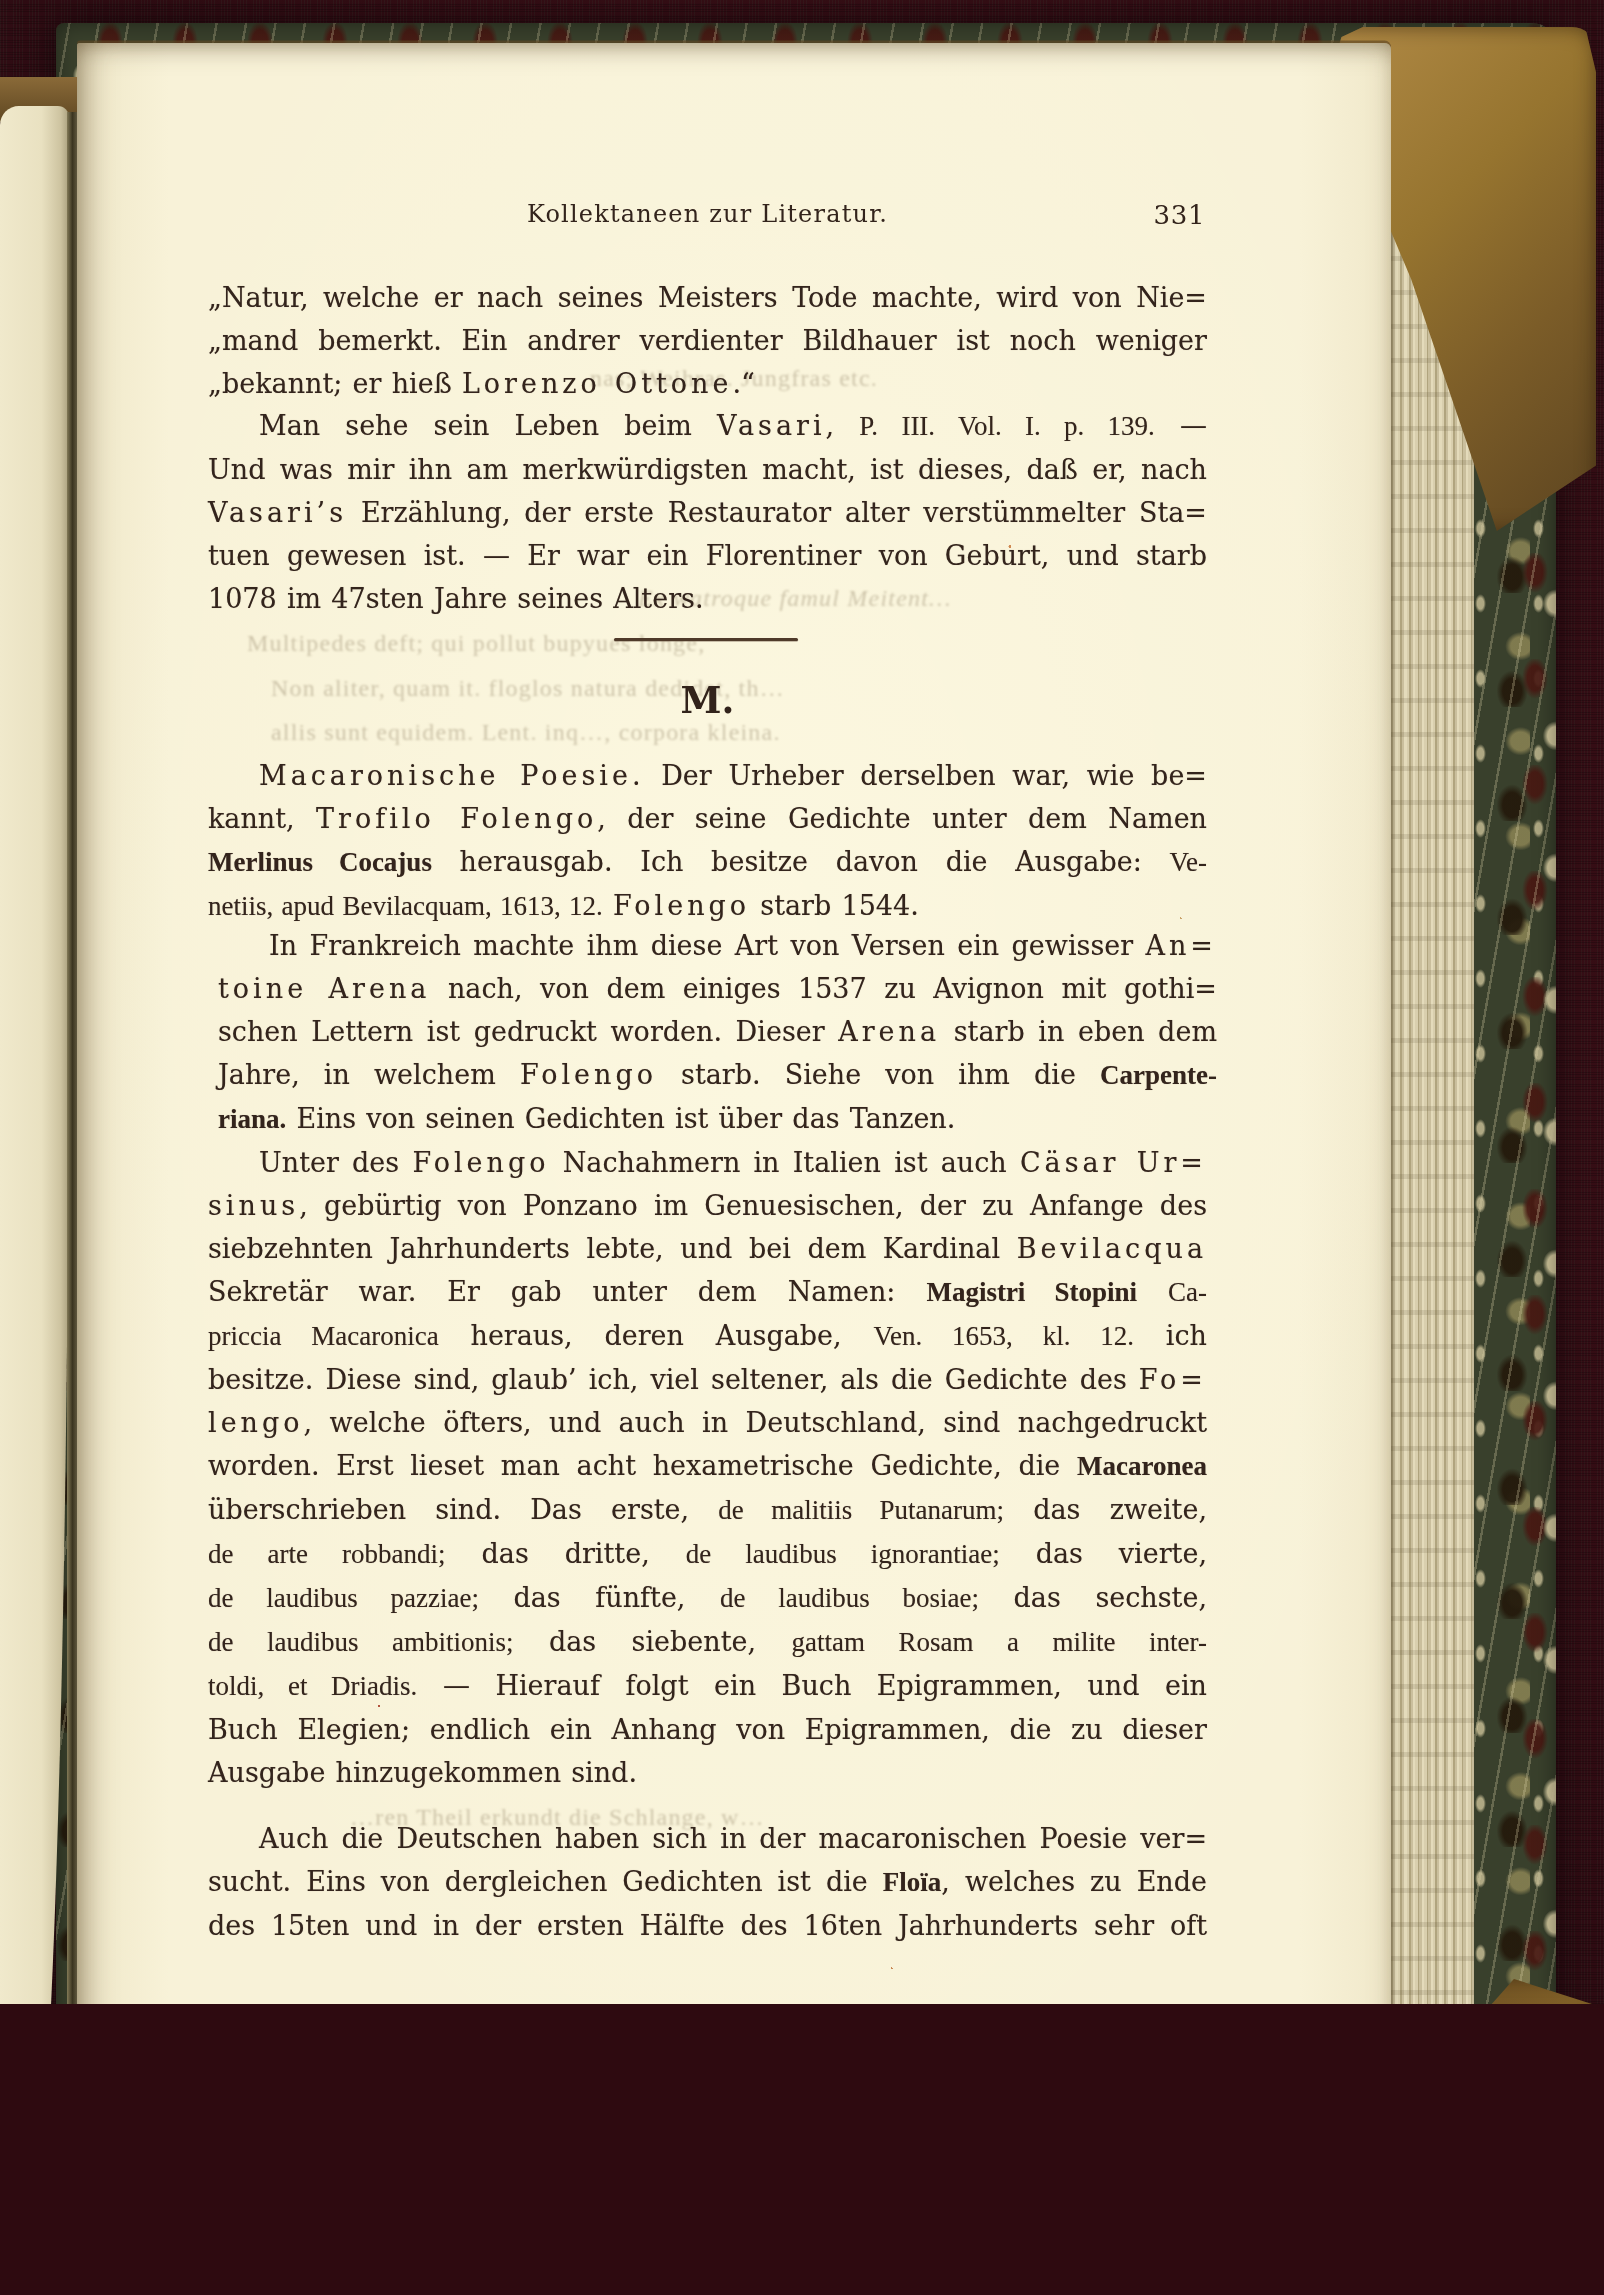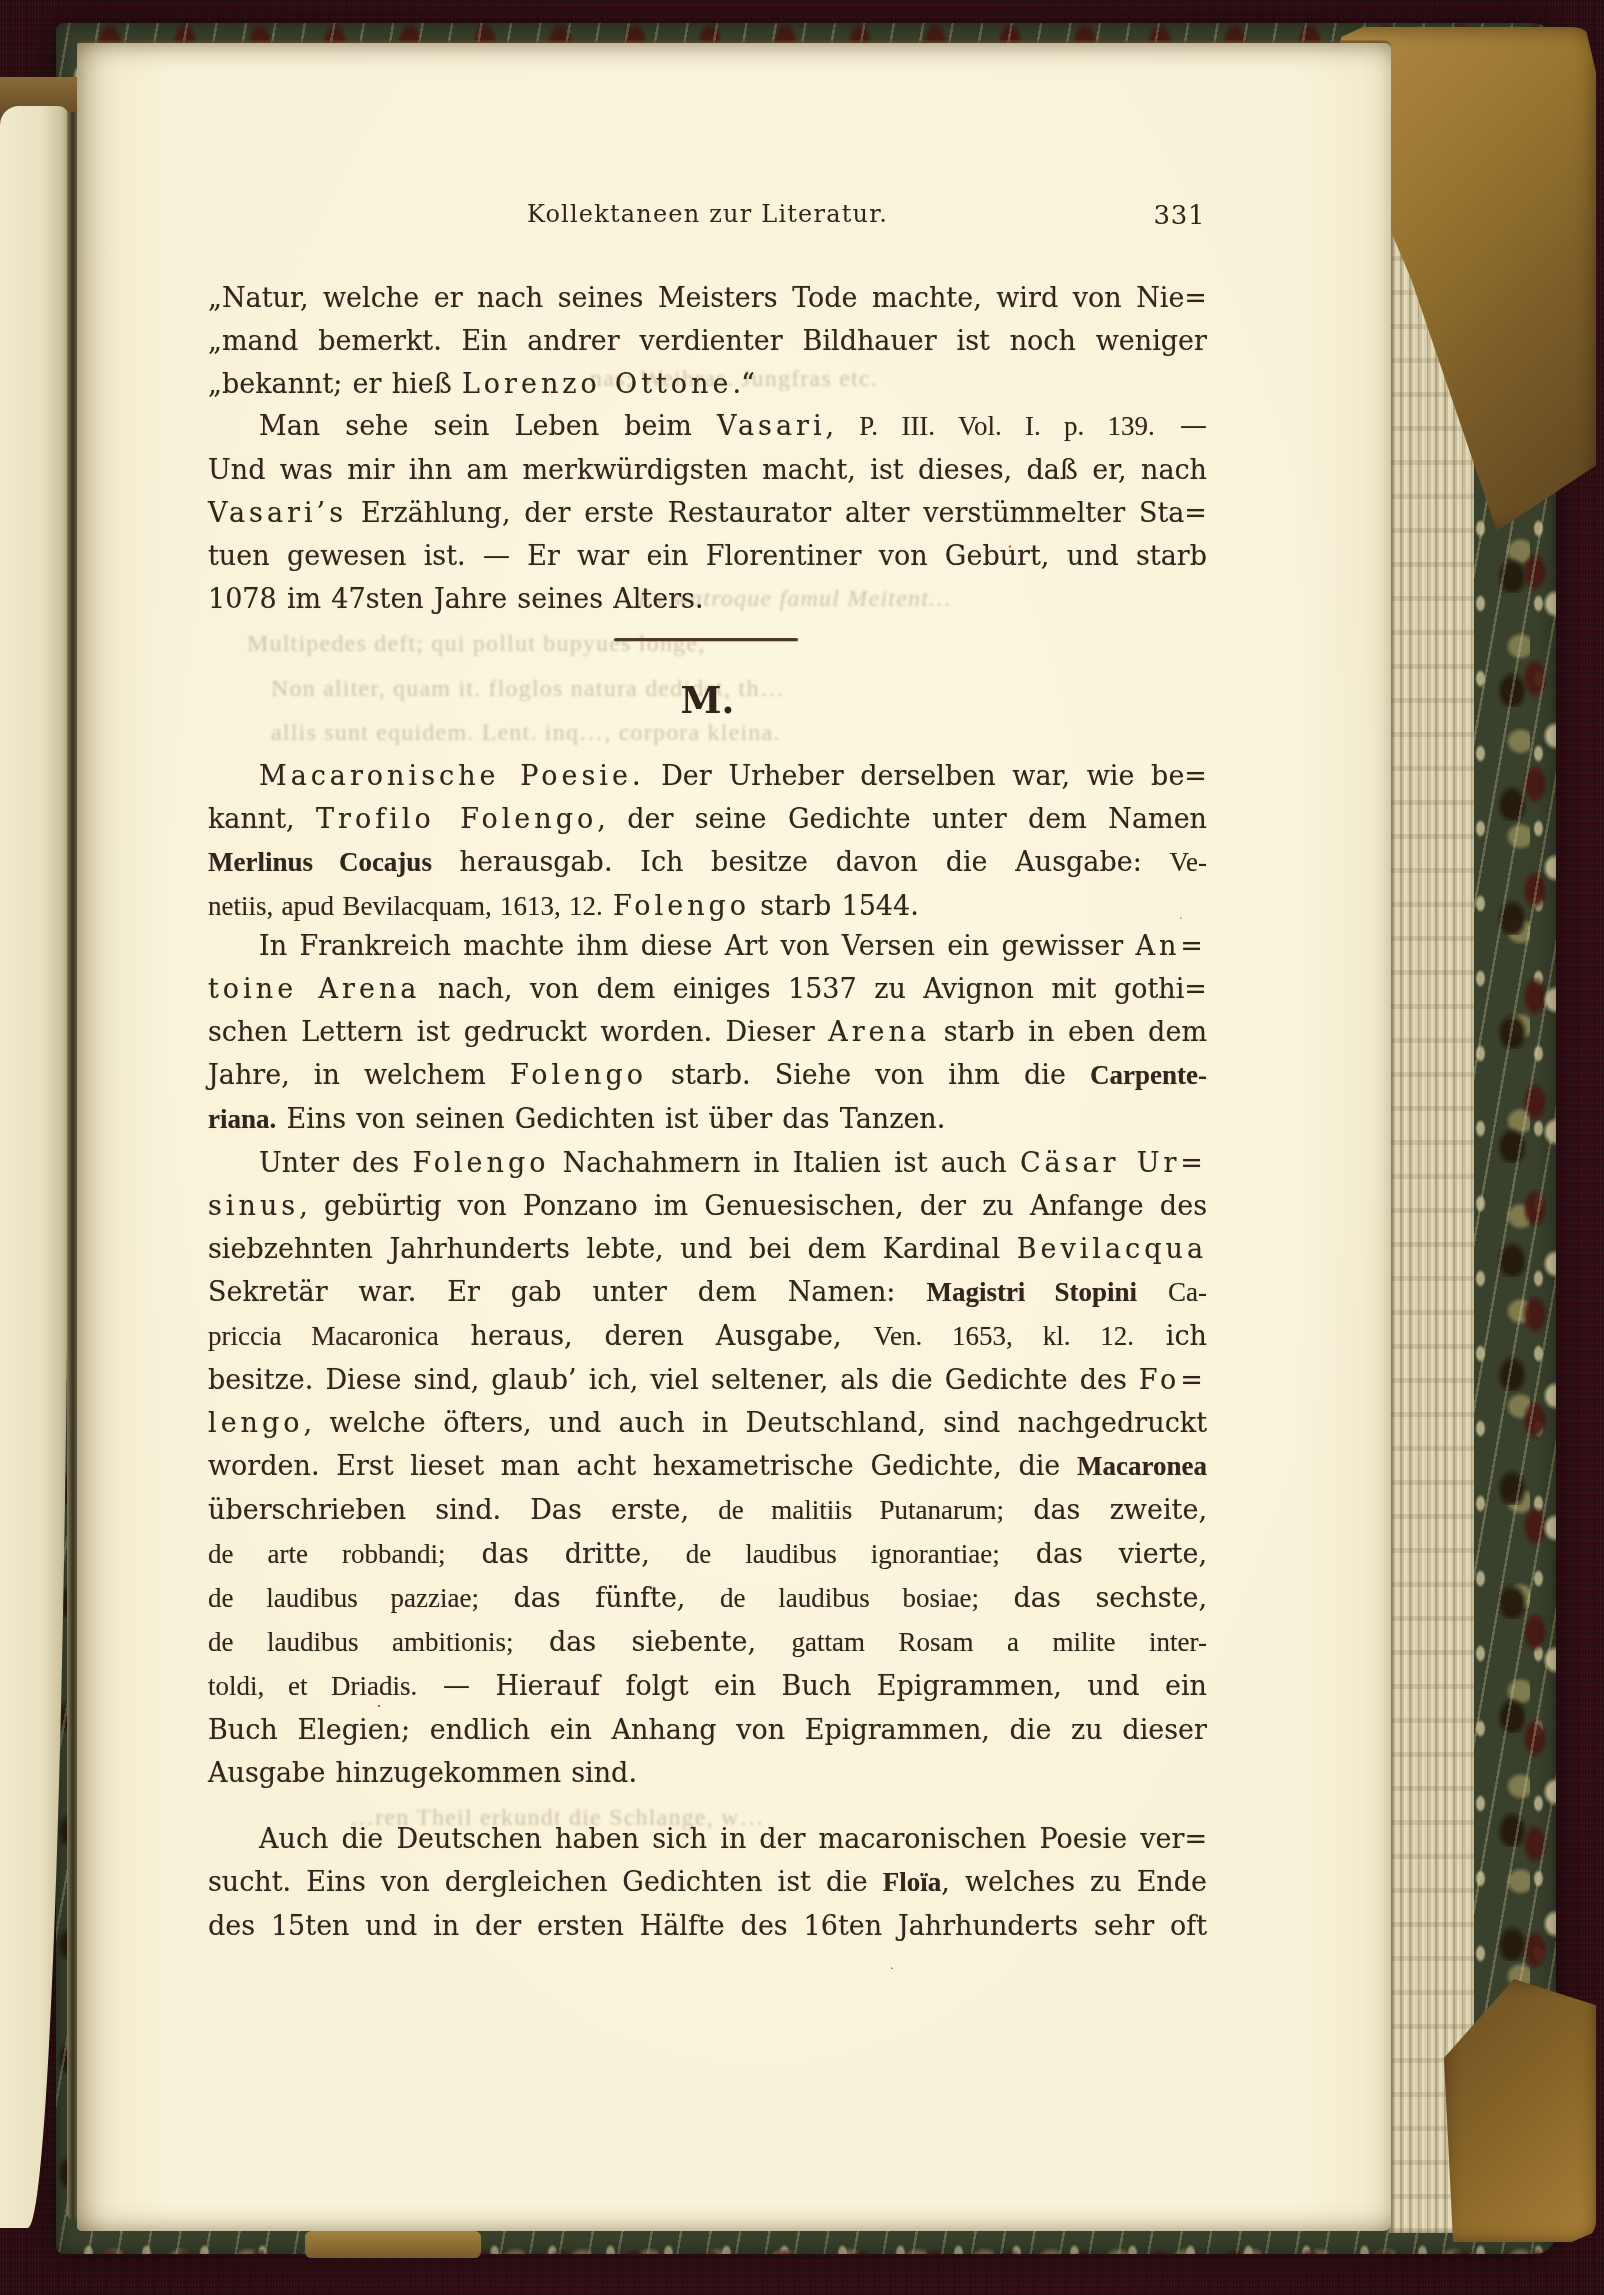--- a/index.html
+++ b/index.html
@@ -1,17 +1,17 @@
 <!DOCTYPE html>
 <html style="font-size:13px"><head>
 <meta charset="utf-8">
 <style>
   html,body{margin:0;padding:0;background:#2e0a10;}
   .scene{
-    position:relative;width:1604px;height:2295px;overflow:hidden;
+    position:relative;width:1604px;height:2004px;overflow:hidden;
     background-color:#40101a;
     background-image:
       repeating-linear-gradient(0deg, rgba(0,0,0,.20) 0 0.8px, rgba(0,0,0,0) 0.8px 2.4px),
       repeating-linear-gradient(90deg, rgba(60,110,80,.10) 0 0.8px, rgba(0,0,0,0) 0.8px 3.2px),
       radial-gradient(ellipse at 50% 50%, rgba(120,40,40,.18), rgba(0,0,0,.28));
     font-family:"DejaVu Serif", serif;
   }
   
   .cover{
     position:absolute;left:56px;top:22.5px;width:1500px;height:2231px;z-index:1;
@@ -103,21 +103,21 @@
   .r-sp{letter-spacing:4px;}
   .r-ro{font-family:"Liberation Serif", serif;}
   .r-bi{font-weight:bold;font-family:"Liberation Serif", serif;}
   .p-quote{top:233px;}
   .p-vasari{top:361px;}
   .rule{position:absolute;left:537px;top:595px;width:184px;height:3.2px;background:#4f3a2a;
         border-radius:1.6px;box-shadow:0 0.8px 0 rgba(79,58,42,.4);}
   .m-heading{position:absolute;left:131px;top:635px;width:999px;text-align:center;
              font-size:37px;font-weight:600;color:#32231b;}
   .p-macaronische{top:711px;}
-  .p-frankreich{top:881px;}
+  .p-frankreich{top:881px;margin-left:10px;}
   .p-ursinus{top:1098px;}
   .p-deutschen{top:1774px;}
   
   .ghost{position:absolute;font-size:24px;color:#a3967a;opacity:.5;filter:blur(1.1px);
          letter-spacing:1.2px;white-space:nowrap;font-family:"Liberation Serif",serif;}
   .g1{left:513px;top:322px;}
   .g2{left:561px;top:542px;font-style:italic;}
   .g3{left:170px;top:587px;}
   .g4{left:194px;top:632px;}
   .g5{left:194px;top:676px;}

